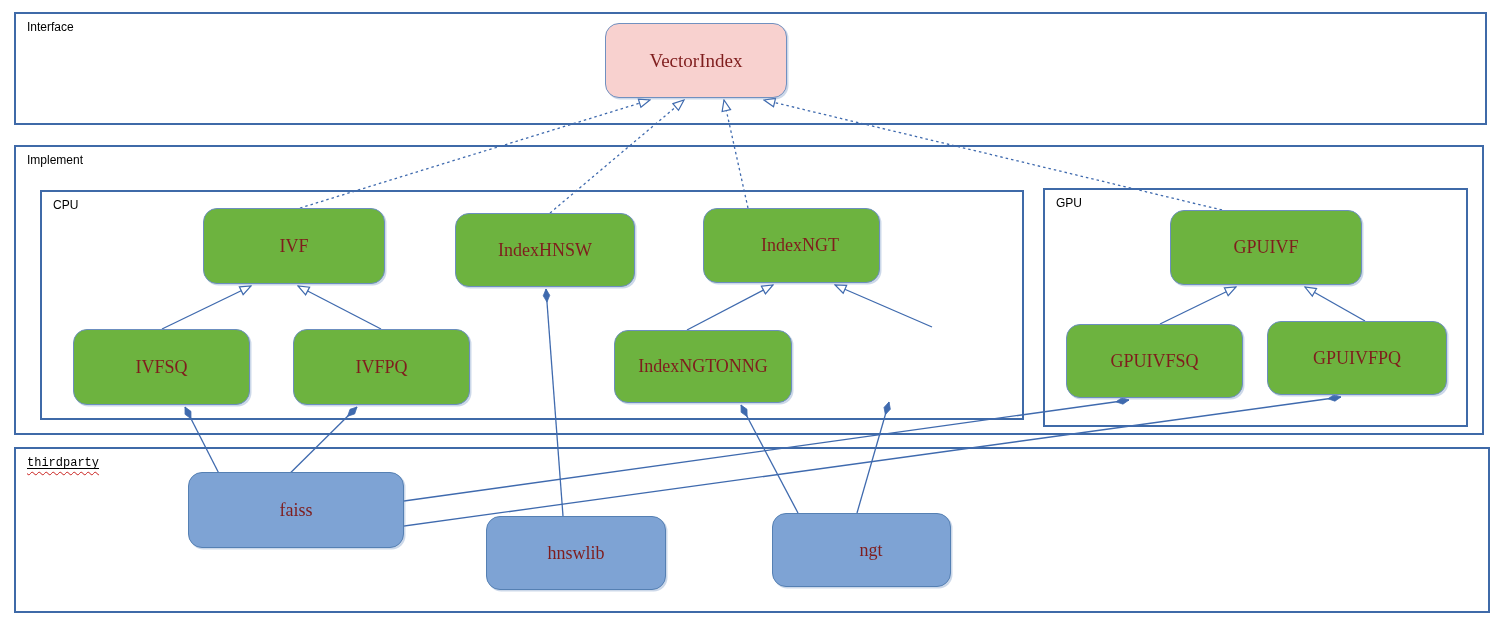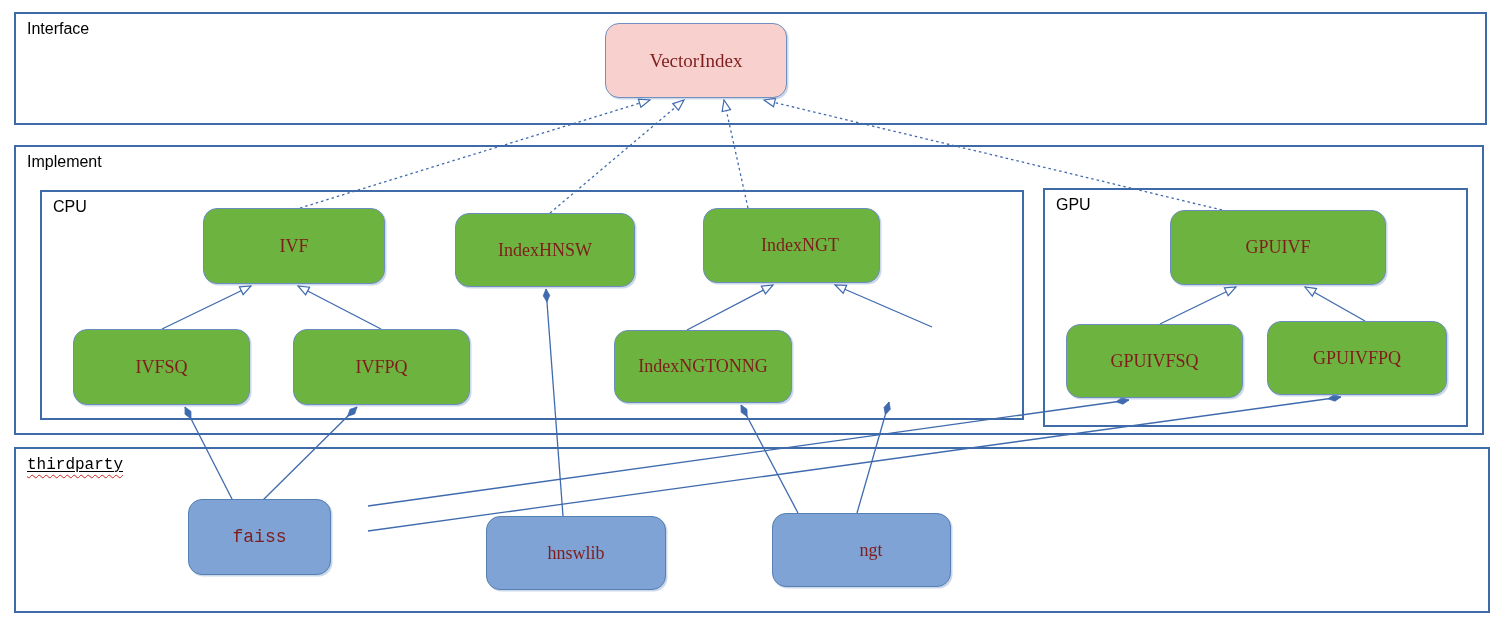--- a/index.html
+++ b/index.html
@@ -5,21 +5,21 @@
   html,body{margin:0;padding:0;background:#fff;}
   #canvas{
     position:relative;width:1503px;height:628px;background:#fff;overflow:hidden;
     font-family:"Liberation Sans",sans-serif;
   }
   .container{
     position:absolute;border:2px solid var(--c-border);box-sizing:border-box;
     background:transparent;
   }
   .container-label{
-    position:absolute;left:11px;top:6px;font-size:16px;color:#000;
+    position:absolute;left:11px;top:6px;font-size:12px;color:#000;
     font-family:"Liberation Sans",sans-serif;white-space:nowrap;
   }
   .misspell{text-decoration:underline wavy var(--squiggle) 1px;text-underline-offset:5px;}
   .misspell .lbl{text-decoration:underline solid #000 1px;text-underline-offset:2px;font-family:Liberation Mono, monospace;}
   svg#edges{position:absolute;left:0;top:0;pointer-events:none;}
   .edge{stroke:var(--line);stroke-width:1.3;fill:none;}
   .edge.realization{stroke-dasharray:2.5 3;}
   .node{
     position:absolute;box-sizing:border-box;border-radius:14px;
     display:flex;align-items:center;justify-content:center;
@@ -93,30 +93,30 @@
     </div>
     <div class="node impl" style="left: 73px; top: 329px; width: 177px; height: 76px; text-align: center;">
       <span>IVFSQ</span>
     </div>
     <div class="node impl" style="left: 293px; top: 329px; width: 177px; height: 76px;">
       <span>IVFPQ</span>
     </div>
     <div class="node impl" style="left: 614px; top: 330px; width: 178px; height: 73px;">
       <span>IndexNGTONNG</span>
     </div>
-    <div class="node impl" style="left: 1170px; top: 210px; width: 216px; height: 75px;">
+    <div class="node impl" style="left: 1170px; top: 210px; width: 192px; height: 75px;">
       <span>GPUIVF</span>
     </div>
     <div class="node impl" style="left: 1066px; top: 324px; width: 177px; height: 74px;">
       <span>GPUIVFSQ</span>
     </div>
     <div class="node impl" style="left: 1267px; top: 321px; width: 180px; height: 74px;">
       <span>GPUIVFPQ</span>
     </div>
-    <div class="node thirdparty" style="left: 188px; top: 499px; width: 143px; height: 76px; font-family: Liberation Mono, monospace;">
+    <div class="node thirdparty" style="left: 188px; top: 472px; width: 216px; height: 76px;">
       <span>faiss</span>
     </div>
     <div class="node thirdparty" style="left: 486px; top: 516px; width: 180px; height: 74px;">
       <span>hnswlib</span>
     </div>
     <div class="node thirdparty" style="left: 772px; top: 513px; width: 179px; height: 74px; padding-left: 19px;">
       <span>ngt</span>
     </div>
   </div>
 

